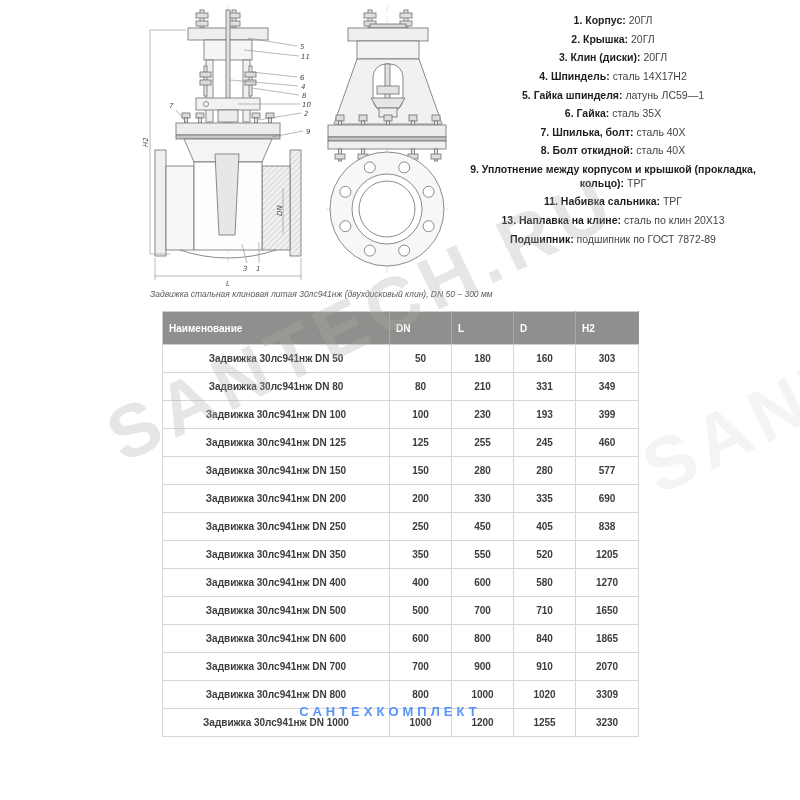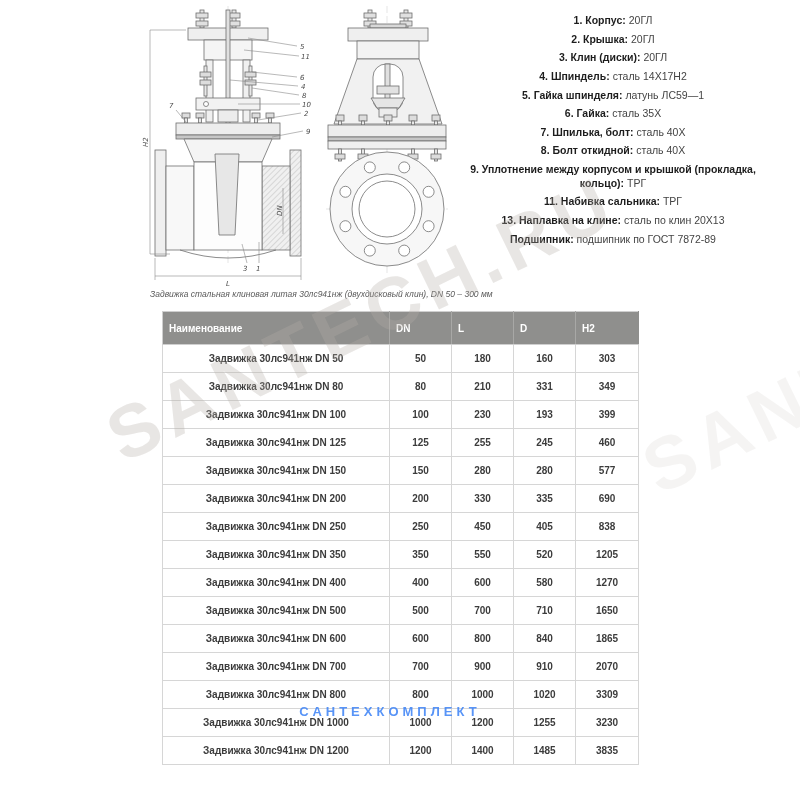--- a/index.html
+++ b/index.html
@@ -342,23 +342,16 @@
         </tr>
 
         <tr>
           <td>Задвижка 30лс941нж DN 1000</td>
           <td>1000</td>
           <td>1200</td>
           <td>1255</td>
           <td>3230</td>
         </tr>
 
-        <tr>
-          <td>Задвижка 30лс941нж DN 1200</td>
-          <td>1200</td>
-          <td>1400</td>
-          <td>1485</td>
-          <td>3835</td>
-        </tr>
       </tbody>
   </table>
 
 </div>
 
 </body></html>

